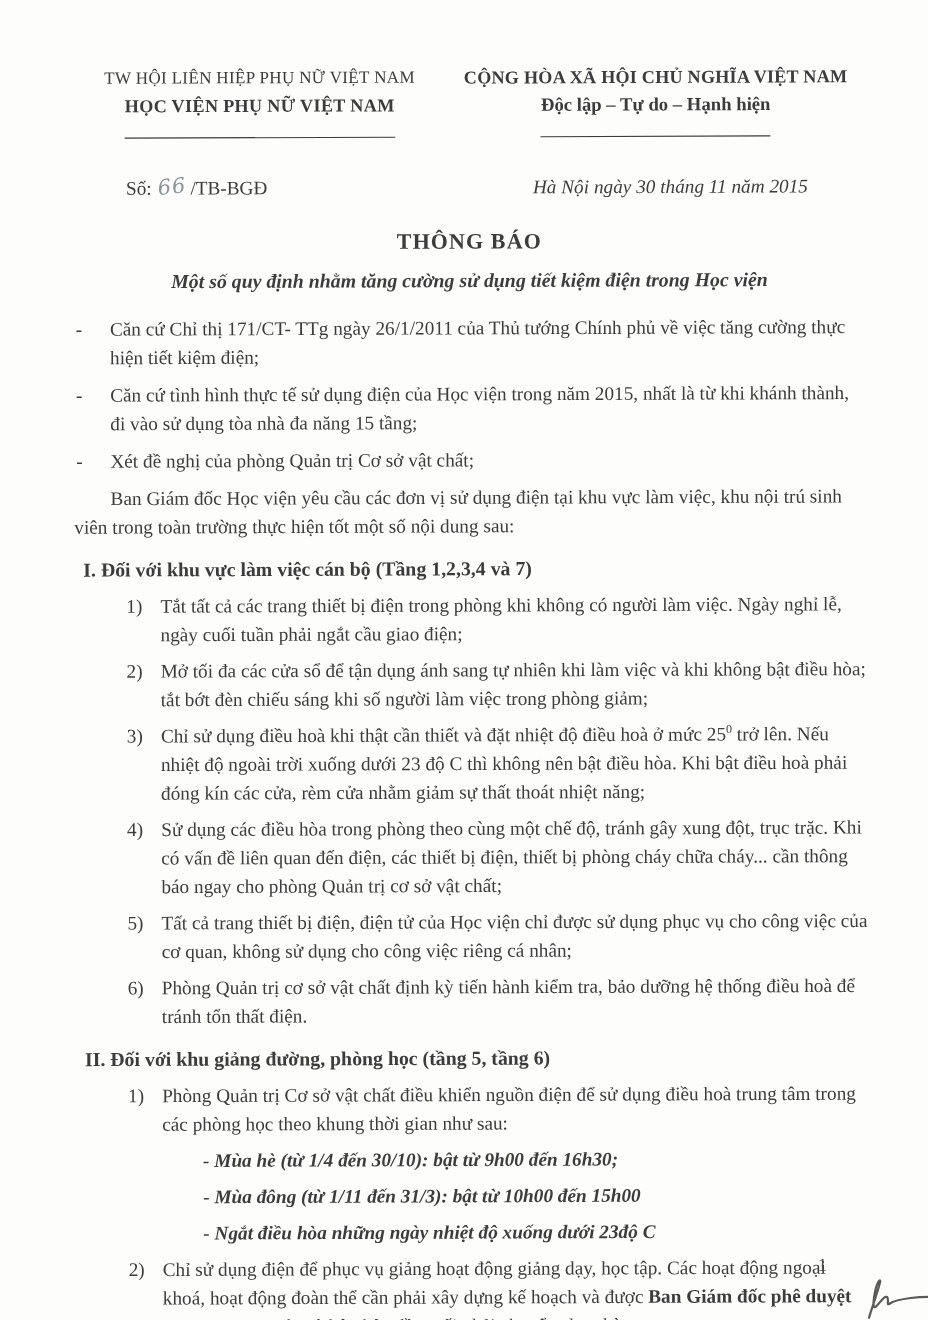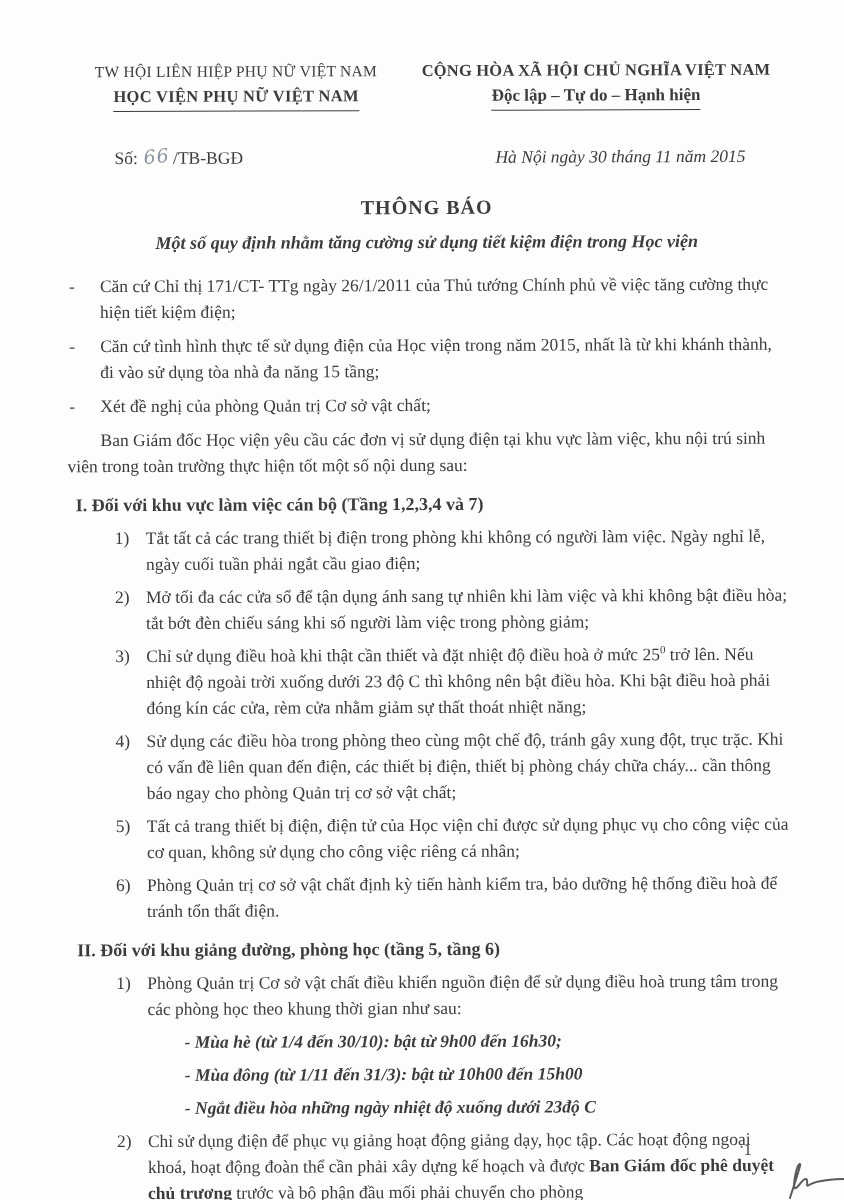--- a/index.html
+++ b/index.html
@@ -24,36 +24,36 @@
   }
 
   
   .hdr { display:flex; align-items:flex-start; }
   .hdr-left  { width:368px; text-align:center; }
   .hdr-right { width:412px; margin-left:auto; text-align:center; }
   .org-line1 { font-size:15.5px; letter-spacing:.3px; line-height:22px; }
   .org-line2 { font-size:16.5px; font-weight:bold; letter-spacing:.3px; line-height:24px; margin-top:2px; }
   .nat-line1 { font-size:16.5px; font-weight:bold; letter-spacing:.2px; line-height:22px; }
   .nat-line2 { font-size:17px; font-weight:bold; line-height:24px; margin-top:2px; }
-  .u { display:inline-block; border-bottom:1.6px solid #3c3c3c; padding-bottom:2px; }
+  .u { display:inline-block; border-bottom:1.6px solid #3c3c3c; padding-bottom:16px; }
 
   
   .no-date { display:flex; margin-top:32px; align-items:baseline; }
   .doc-no { margin-left:48px; font-size:17.5px; }
   .doc-no .hand {
     font-family:"DejaVu Serif", serif;
     font-style:italic;
     color:#8a94a0;
     font-size:19px;
     letter-spacing:1px;
     display:inline-block;
     transform:rotate(-6deg) translateY(-1px);
     margin:0 3px 0 6px;
   }
-  .place-date { margin-left:auto; margin-right:41px; font-style:italic; font-size:17.5px; }
+  .place-date { margin-left:auto; margin-right:52px; font-style:italic; font-size:17.5px; }
 
   
   .title {
     text-align:center; font-weight:bold;
     font-size:20px; letter-spacing:1px;
     margin-top:24px;
   }
   .subtitle {
     text-align:center; font-weight:bold; font-style:italic;
     font-size:18px; margin-top:9px;

